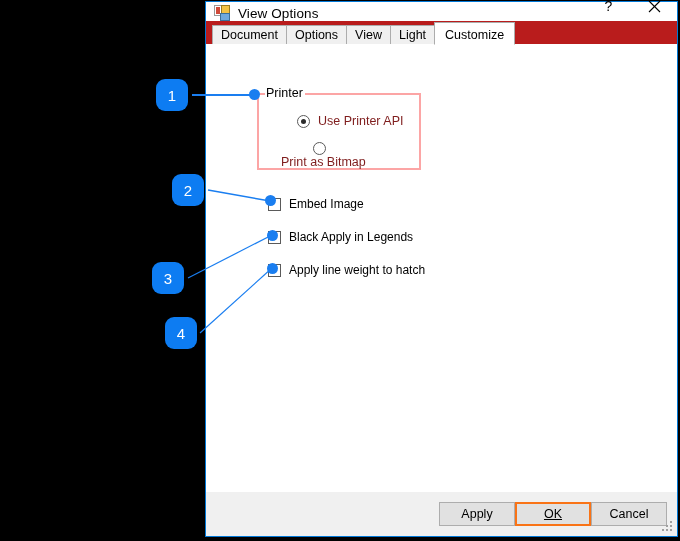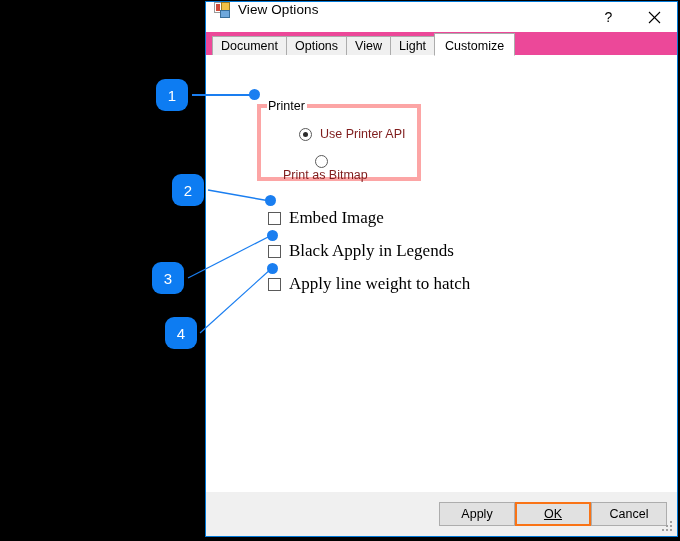--- a/index.html
+++ b/index.html
@@ -26,24 +26,24 @@
     height: 536px;
     background: #f0f0f0;
     border: 1px solid #0078d7;
     box-sizing: border-box;
     display: flex;
     flex-direction: column;
   }
 
   
   #titlebar {
-    height: 30px;
-    background: #ffffff;
-    display: flex;
-    align-items: flex-start;
+    height: 19px;
+    background: #ffffff;
+    display: flex;
+    align-items: flex-end;
     flex: 0 0 auto;
     position: relative;
   }
   #title-icon {
     width: 16px;
     height: 16px;
     margin-left: 8px;
     margin-right: 8px;
     position: relative;
     flex: 0 0 auto;
@@ -94,21 +94,21 @@
     color: #000000;
     user-select: none;
   }
   .tb-btn.close { width: 46px; }
   .tb-btn svg { display: block; }
 
   
   #tabstrip {
     flex: 0 0 auto;
     height: 23px;
-    background: #ec4899;
+    background: #b91c1c;
     display: flex;
     align-items: flex-end;
     padding-left: 6px;
     box-sizing: border-box;
     position: relative;
     z-index: 2;
   }
   .tab {
     font-size: 12.5px;
     color: #000000;
@@ -144,21 +144,21 @@
     z-index: 1;
   }
 
   
   #printer-group {
     position: absolute;
     left: 51px;
     top: 49px;
     width: 164px;
     height: 77px;
-    border: 4px solid #fca5a5;
+    border: 2px solid #fca5a5;
     box-sizing: border-box;
   }
   #printer-legend {
     position: absolute;
     left: 6px;
     top: -9px;
     background: #ffffff;
     padding: 0 2px 0 1px;
     font-size: 12.5px;
     color: #000000;
@@ -204,23 +204,22 @@
   .check-row .cbox {
     width: 13px;
     height: 13px;
     border: 1px solid #5a5a5a;
     background: #ffffff;
     box-sizing: border-box;
     margin-right: 8px;
     flex: 0 0 auto;
   }
   .check-row .clabel {
-    font-size: 17px;
-    color: #000000;
-    font-family: Liberation Serif, serif;
+    font-size: 12px;
+    color: #000000;
   }
 
   
   #footer {
     flex: 0 0 auto;
     height: 44px;
     background: #f0f0f0;
     position: relative;
     display: flex;
     align-items: center;

